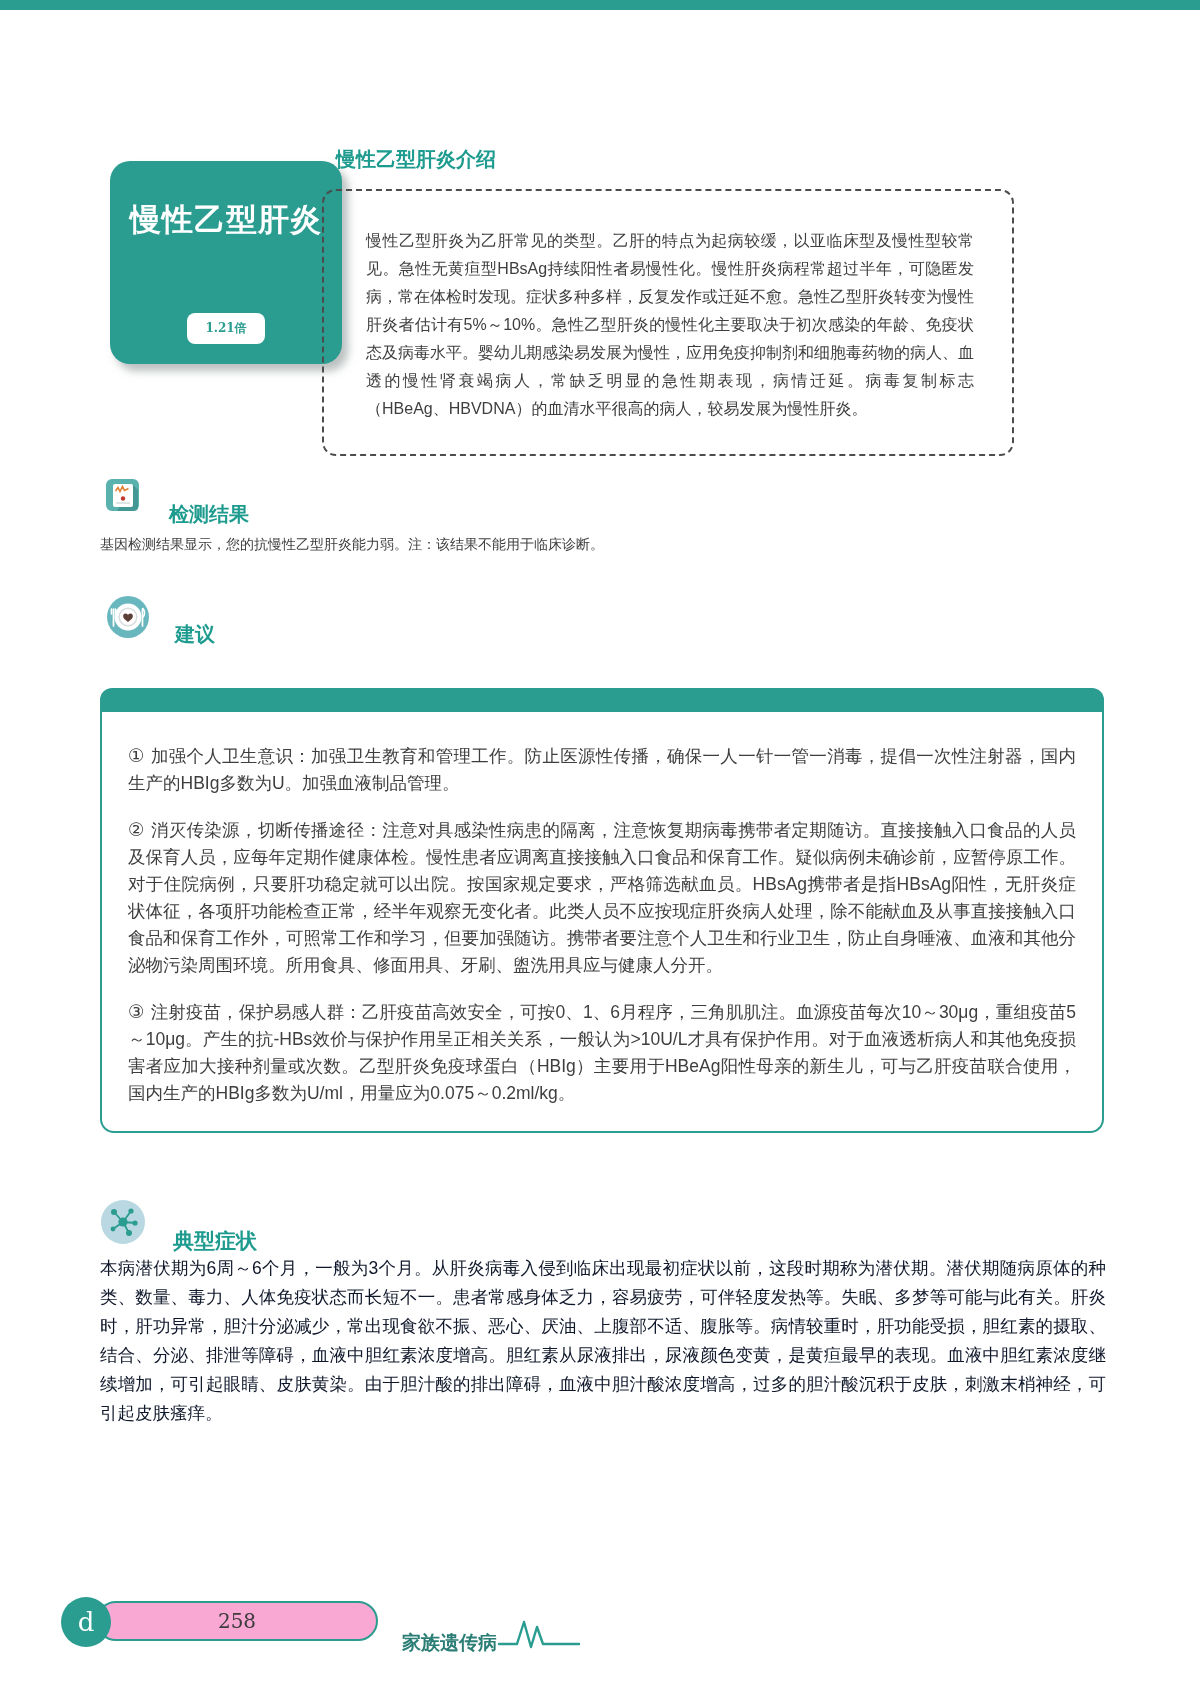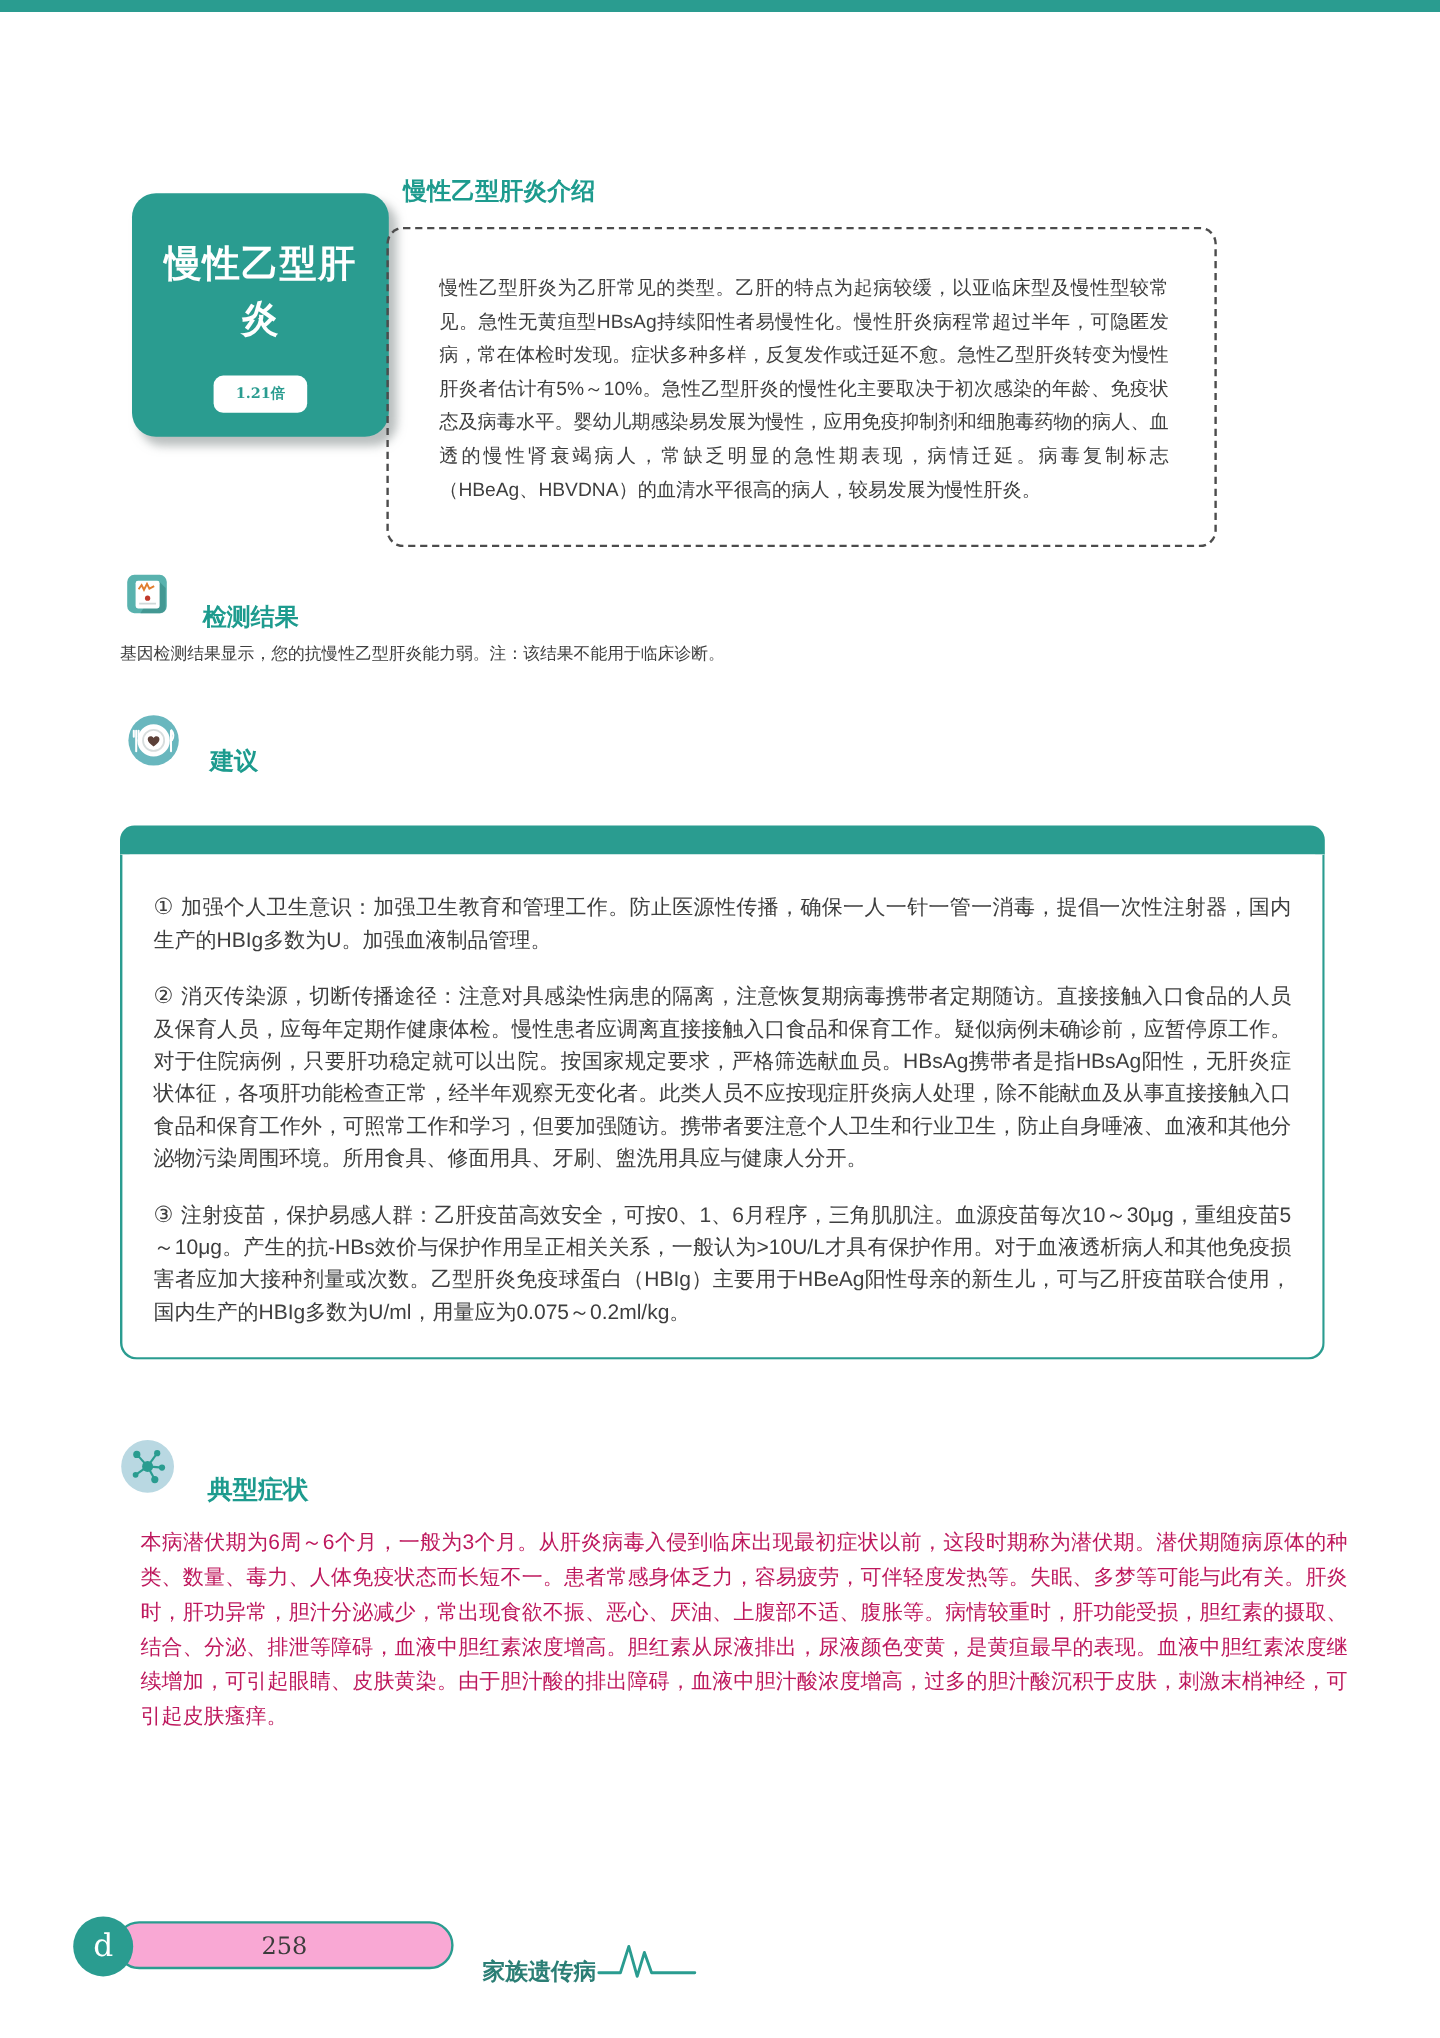--- a/index.html
+++ b/index.html
@@ -1,21 +1,21 @@
 <!DOCTYPE html>
 <html><head>
 <meta charset="utf-8">
 <style>
   html,body{margin:0;padding:0;background:#ffffff;}
   .page{position:relative;width:1200px;height:1698px;background:#ffffff;overflow:hidden;
         font-family:"Liberation Sans","DejaVu Sans",sans-serif;color:#3e3e3e;}
   .topbar{position:absolute;left:0;top:0;width:1200px;height:10px;background:#2a9c90;}
 
   
-  .disease-card{position:absolute;left:110px;top:161px;width:214px;height:203px;background:#2a9c90;
+  .disease-card{position:absolute;left:110px;top:161px;width:232px;height:203px;background:#2a9c90;
                 border-radius:20px;box-shadow:6px 7px 8px rgba(130,138,138,.55);text-align:center;}
   .disease-title{padding:36px 14px 0;font-size:31px;font-weight:bold;line-height:46px;color:#ffffff;letter-spacing:1px;}
   .risk-badge{position:absolute;left:50%;transform:translateX(-50%);bottom:20px;min-width:52px;padding:0 13px;
               height:31px;line-height:31px;background:#ffffff;border-radius:8px;color:#2a9c90;
               font-family:"DejaVu Serif","Liberation Serif",serif;font-size:12px;font-weight:bold;}
 
   
   .intro-title{position:absolute;left:336px;top:146px;font-size:20px;font-weight:bold;color:#1d9b8e;}
   .intro-box{position:absolute;left:322px;top:189px;width:692px;box-sizing:border-box;
              border:2px dashed #4c4c4c;border-radius:14px;padding:18px 20px 13px 24px;}
@@ -29,22 +29,22 @@
 
   
   .advice-box{position:absolute;left:100px;top:688px;width:1004px;box-sizing:border-box;}
   .advice-bar{height:24px;background:#2a9c90;border-radius:12px 12px 0 0;}
   .advice-body{border:2px solid #2a9c90;border-top:none;border-radius:0 0 14px 14px;
                padding:30px 26px 24px 26px;background:#ffffff;}
   .advice-item{margin:0 0 19px;font-size:17.5px;line-height:27px;text-align:justify;color:#3e3e3e;}
   .advice-item:last-child{margin-bottom:0;}
   .cnum{font-size:18.5px;margin-right:6px;}
 
-  .symptoms-body{position:absolute;left:100px;top:1254px;width:1006px;margin:17px;
-                 font-size:17.5px;line-height:29px;text-align:justify;color:#be185d;}
+  .symptoms-body{position:absolute;left:100px;top:1254px;width:1006px;margin:0;
+                 font-size:17.5px;line-height:29px;text-align:justify;color:#0f172a;}
 
   
   .chapter-circle{position:absolute;left:61px;top:1597px;width:50px;height:50px;border-radius:50%;
                   background:#2a9c90;color:#ffffff;text-align:center;line-height:50px;
                   font-family:"DejaVu Serif","Liberation Serif",serif;font-size:26px;z-index:2;}
   .page-pill{position:absolute;left:96px;top:1601px;width:282px;height:40px;box-sizing:border-box;
              border:2px solid #2a9c90;border-radius:20px;background:#f9a8d4;z-index:1;text-align:center;
              line-height:36px;font-family:"DejaVu Serif","Liberation Serif",serif;font-size:20px;color:#3c3c3c;}
   .footer-label{position:absolute;left:402px;top:1606px;font-size:19px;font-weight:bold;color:#2b7e75;z-index:2;margin-top:24px;}
   .heartbeat{position:absolute;left:497px;top:1613px;z-index:1;}

